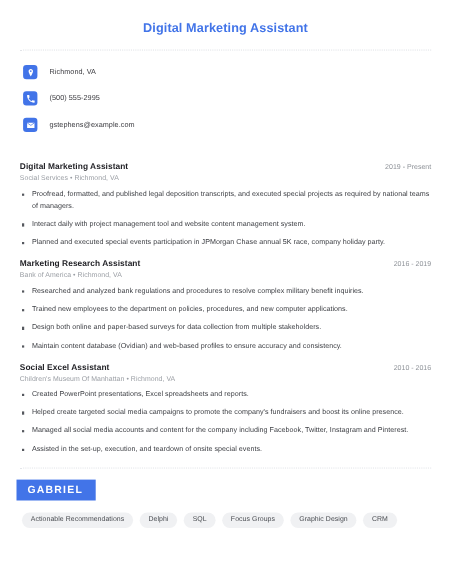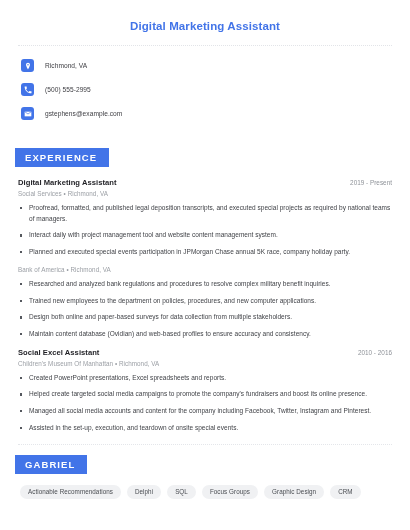--- a/index.html
+++ b/index.html
@@ -204,38 +204,41 @@
           <path d="M2 5h20v14H2z" fill="#ffffff"></path>
           <path d="M2 5l10 7 10-7" stroke="#4274e8" stroke-width="2" fill="none"></path>
         </svg>
       </span>
       <span class="contact-text">gstephens@example.com</span>
     </div>
 
   </div>
 
   <div class="section-experience">
-    <span class="section-badge">EXPERIENCE</span>
 
     <div class="jobs">
 
       <div class="job">
         <div class="job-head">
           <span class="job-role">Digital Marketing Assistant</span>
           <span class="job-dates">2019 - Present</span>
         </div>
         <div class="job-meta">Social Services  •  Richmond, VA</div>
         <ul class="bullets">
           <li>Proofread, formatted, and published legal deposition transcripts, and executed special projects as required by national teams of managers.</li>
           <li>Interact daily with project management tool and website content management system.</li>
           <li>Planned and executed special events participation in JPMorgan Chase annual 5K race, company holiday party.</li>
         </ul>
       </div>
 
       <div class="job">
+        <div class="job-head">
+          <span class="job-role">Marketing Research Assistant</span>
+          <span class="job-dates">2016 - 2019</span>
+        </div>
         <div class="job-meta">Bank of America  •  Richmond, VA</div>
         <ul class="bullets">
           <li>Researched and analyzed bank regulations and procedures to resolve complex military benefit inquiries.</li>
           <li>Trained new employees to the department on policies, procedures, and new computer applications.</li>
           <li>Design both online and paper-based surveys for data collection from multiple stakeholders.</li>
           <li>Maintain content database (Ovidian) and web-based profiles to ensure accuracy and consistency.</li>
         </ul>
       </div>
 
       <div class="job">

